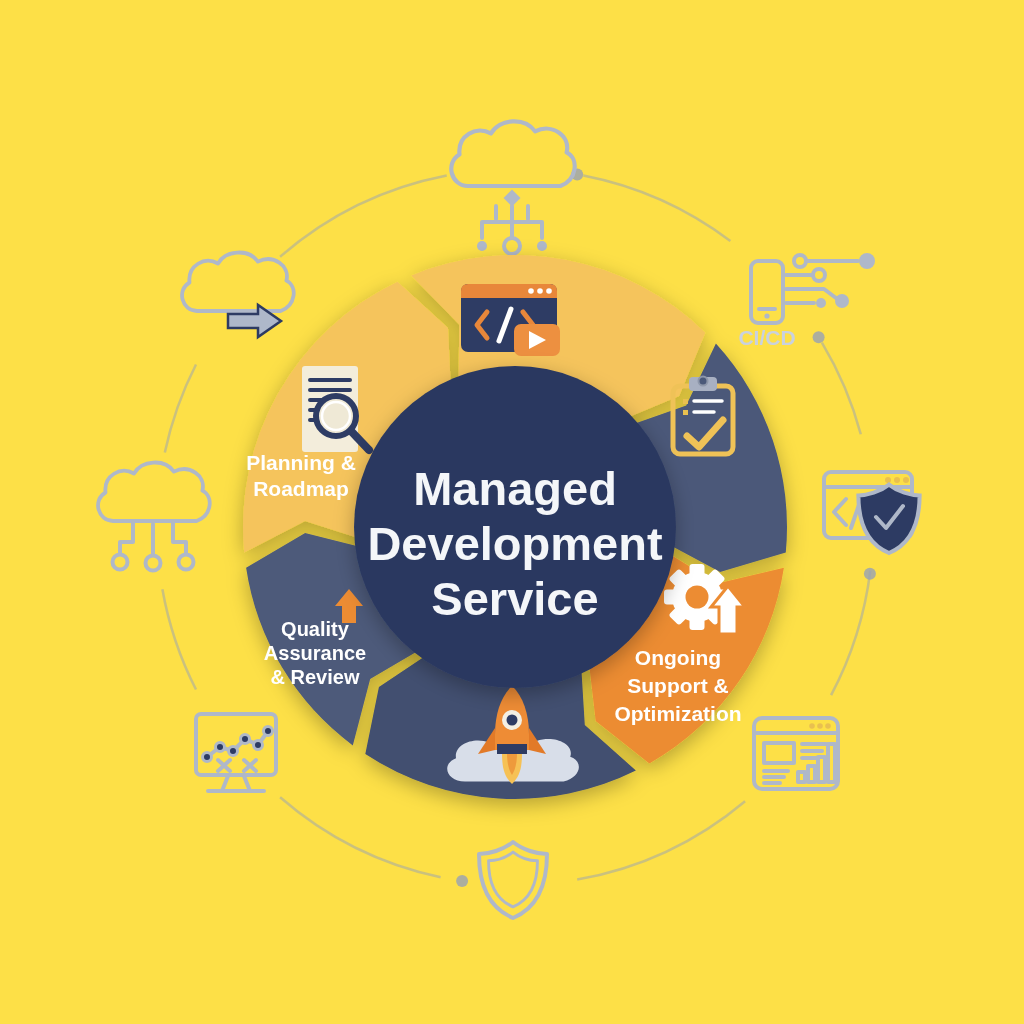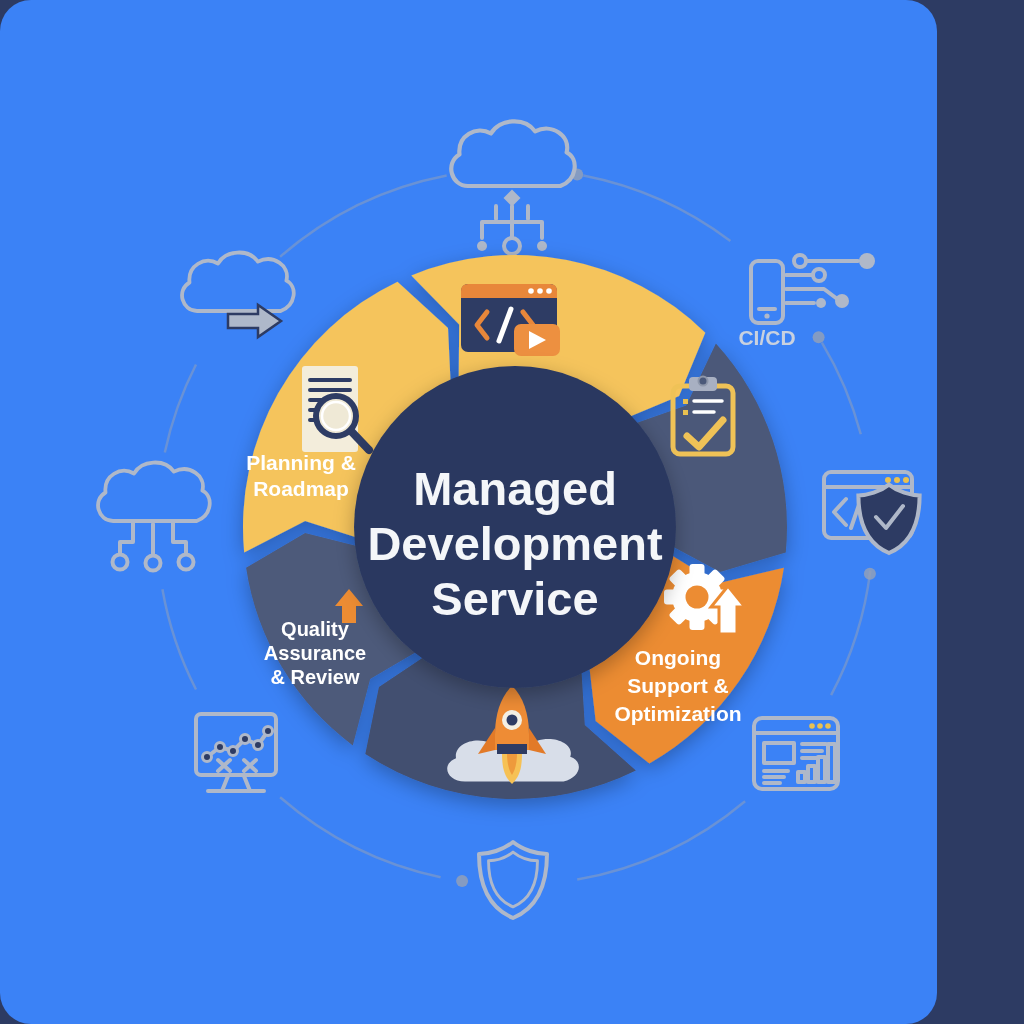--- a/index.html
+++ b/index.html
@@ -1,17 +1,17 @@
 <!DOCTYPE html>
 <html><head>
 <meta charset="utf-8">
 <style>
   html,body{margin:0;padding:0;background:#2D3B63;}
-  .stage{position:relative;width:937px;height:1024px;background:#3b82f6;overflow:hidden;
-         font-family:"Liberation Sans",sans-serif;border-radius:31px;}
+  .stage{position:relative;width:1024px;height:1024px;background:#fde047;overflow:hidden;
+         font-family:"Liberation Sans",sans-serif;}
   svg{display:block;}
   .orbit-line{stroke:#97A1B5;stroke-width:2.5;fill:none;opacity:.5;}
   .orbit-dot{fill:#97A1B5;opacity:.8;}
   .oicon{stroke:#AFB8C9;stroke-width:4;fill:none;stroke-linecap:round;stroke-linejoin:round;}
   .oicon-fill{fill:#AFB8C9;stroke:none;}
   .ydot{fill:#E9C050;stroke:none;}
   .title-line{fill:#F4F6F9;font-size:47px;font-weight:700;text-anchor:middle;}
   .seg-label{fill:#FFFFFF;font-weight:700;text-anchor:middle;}
   .f21{font-size:21px;} .f20{font-size:20px;}
   .cicd{fill:#C9D1DF;font-size:21px;font-weight:700;text-anchor:middle;}

